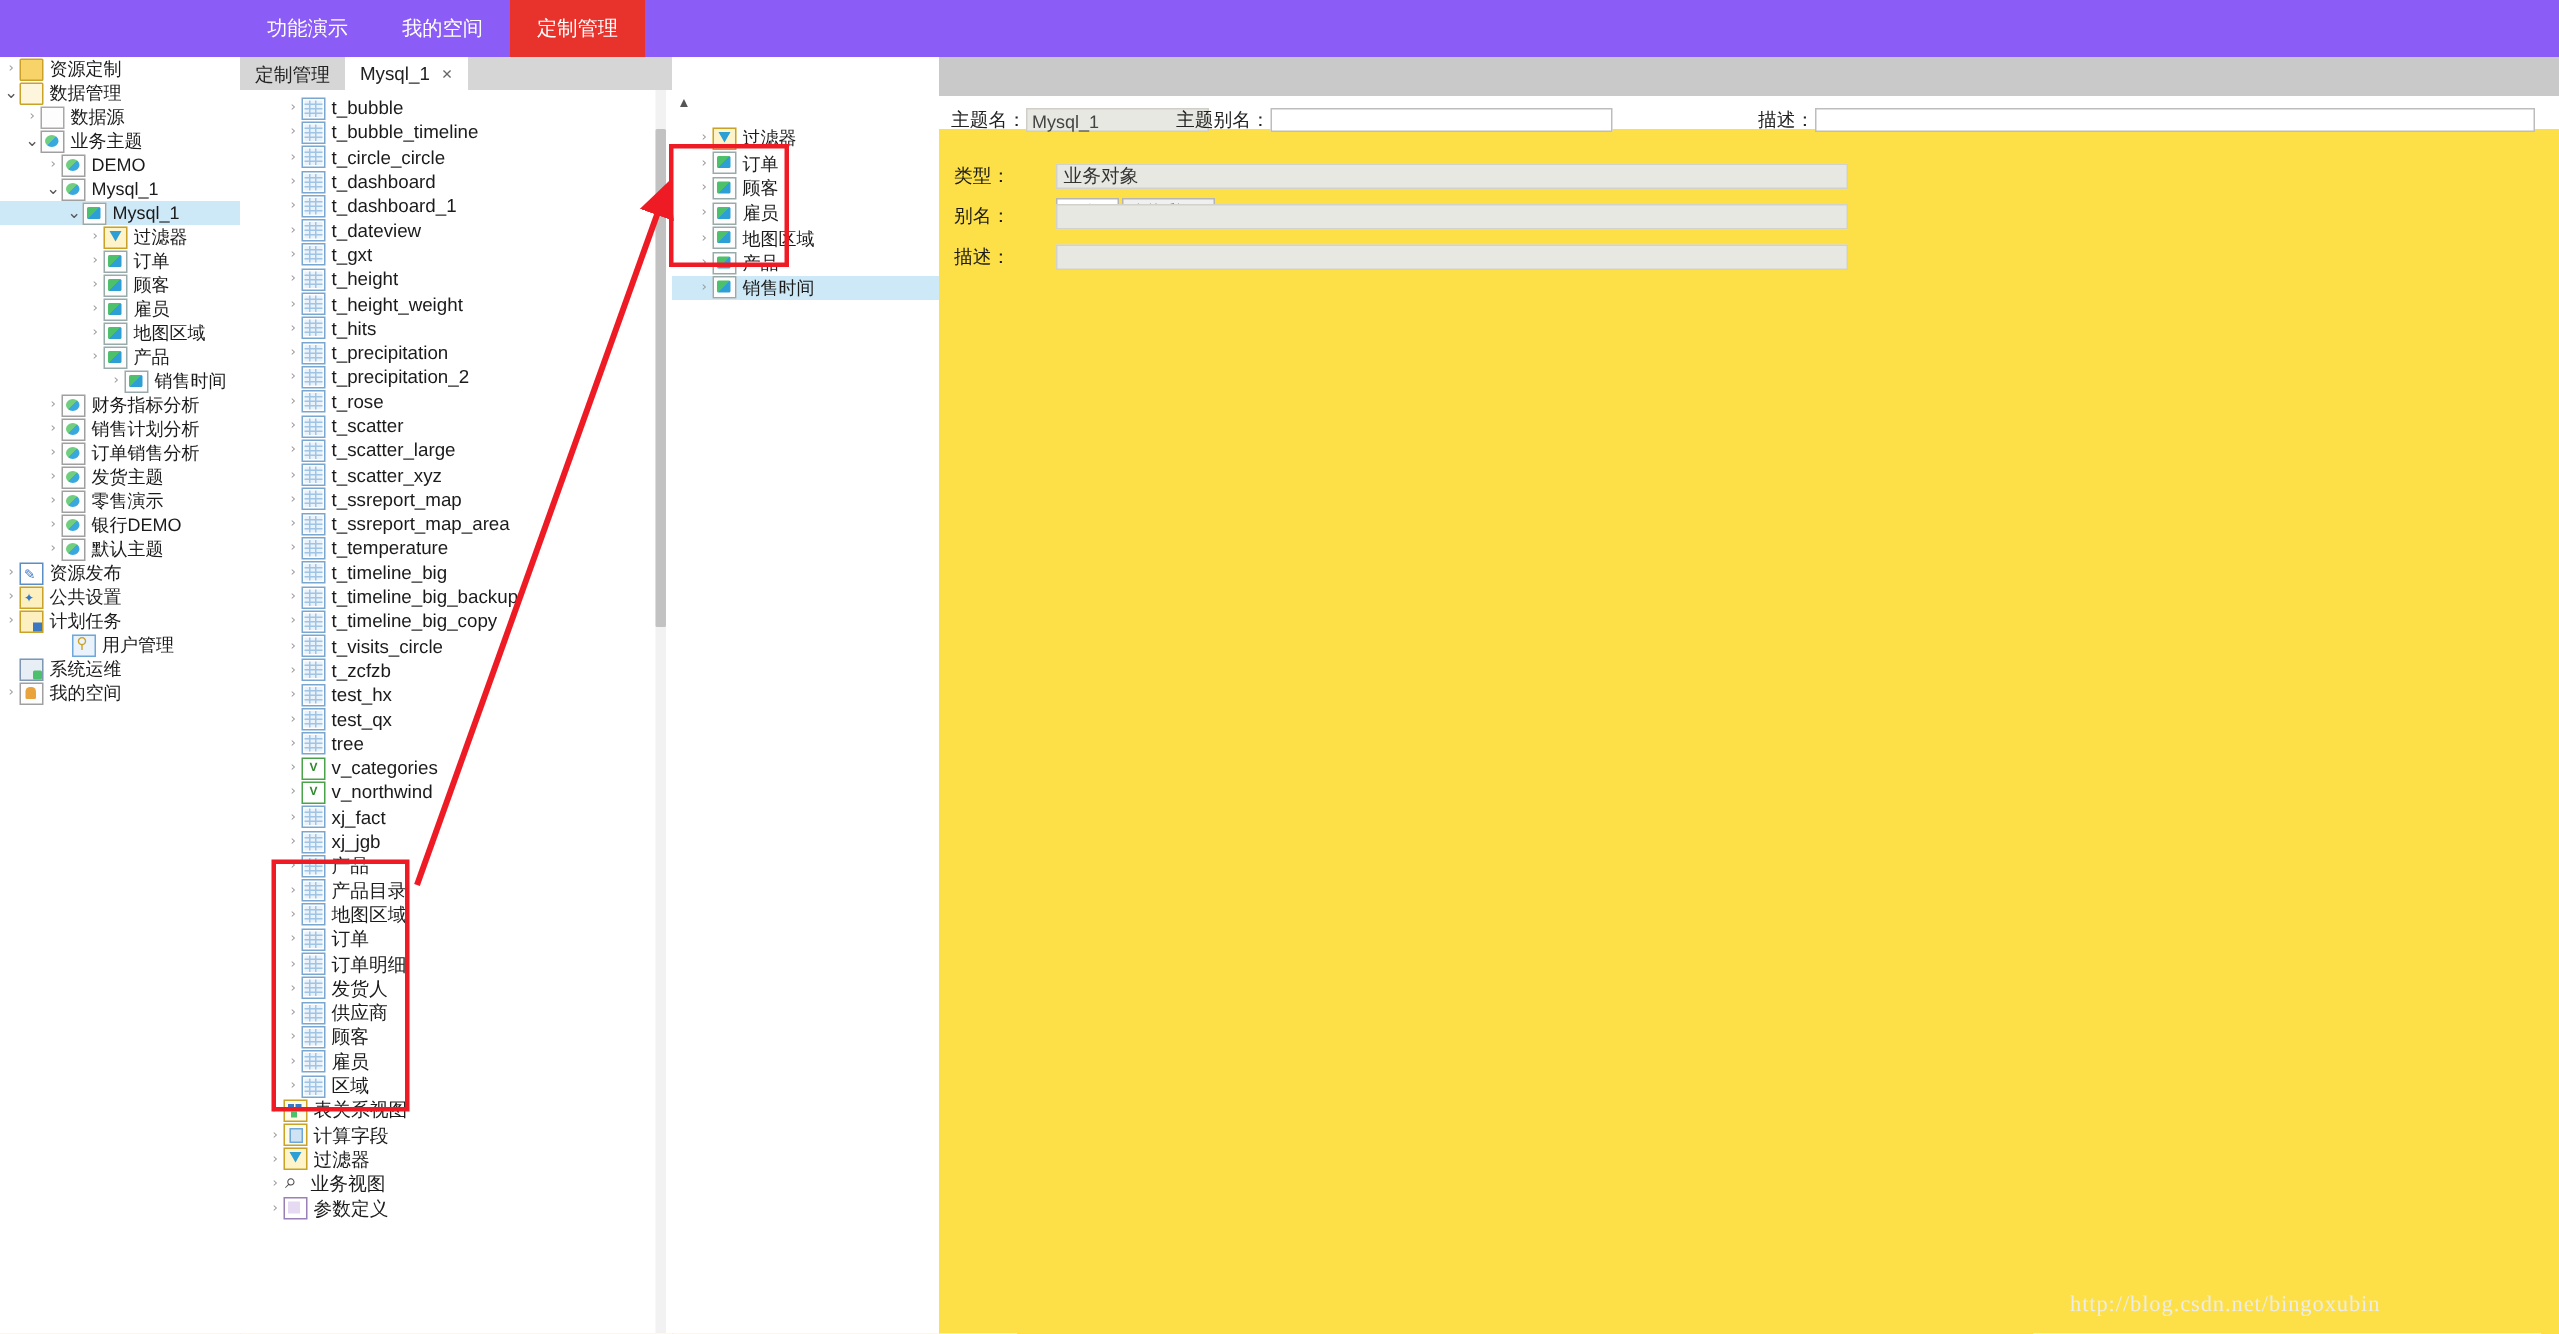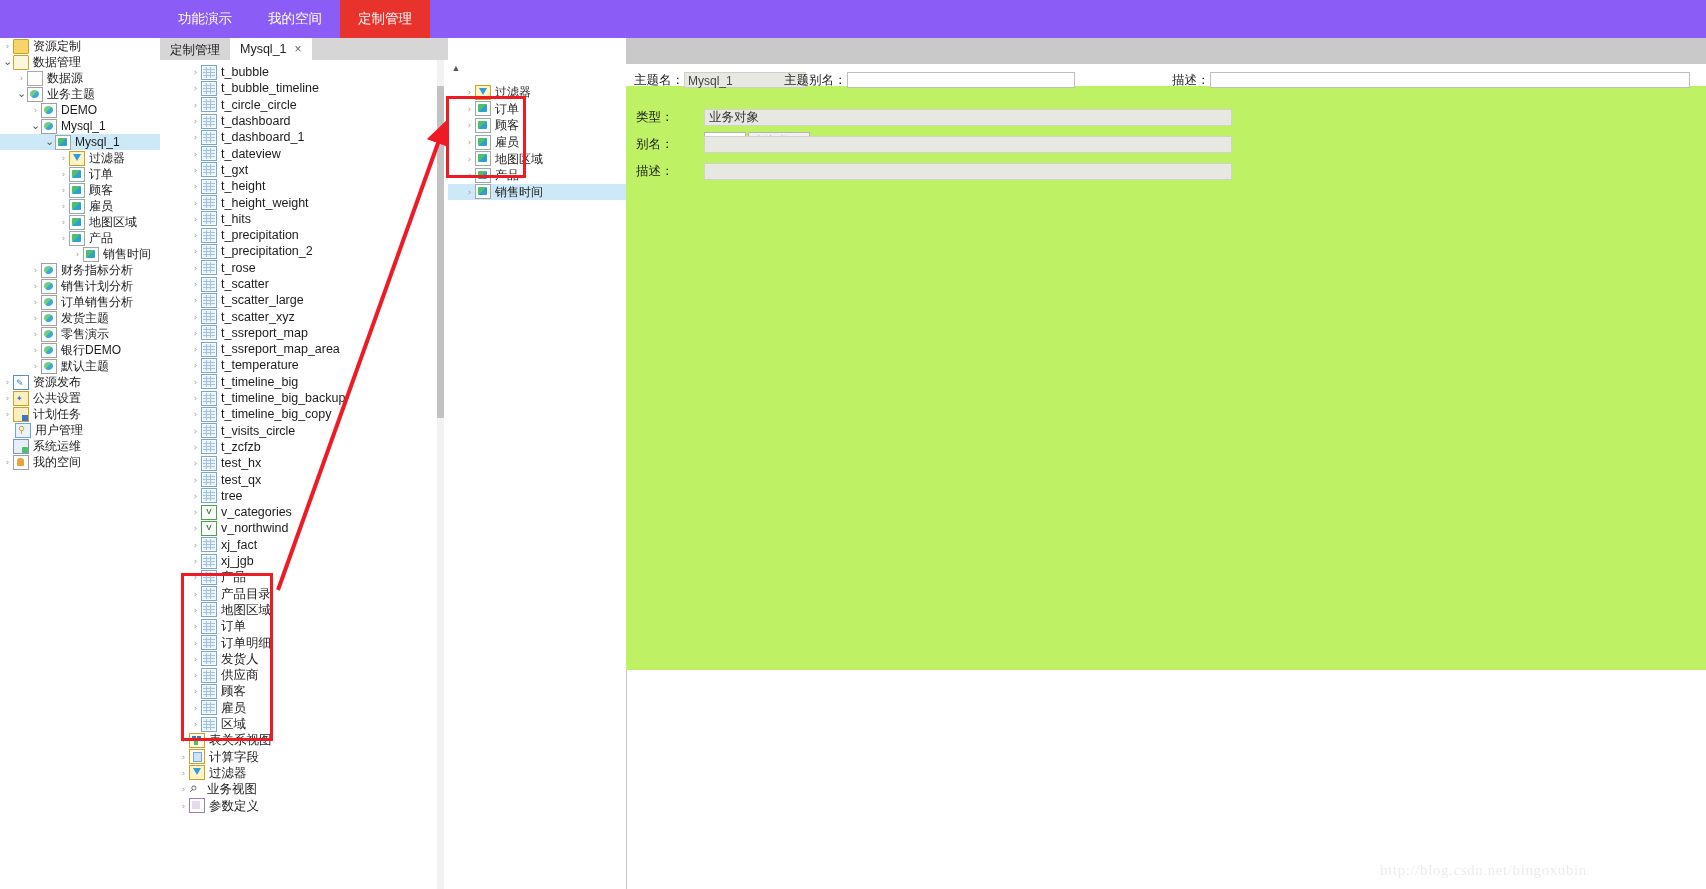--- a/index.html
+++ b/index.html
@@ -158,22 +158,22 @@
   .topic-collapse {
     position: absolute; left: 2px; top: 24px; width: 12px; height: 12px;
     color: #555; font-size: 9px; text-align: center; line-height: 12px; cursor: pointer;
   }
   .topicpanel .tree-row { padding-left: 16px; height: 16.6px; }
   .topicpanel .tree-row.selected { background: #cde8f7; width: 172px; }
   .topiclist { position: absolute; left: 0; top: 46px; width: 178px; }
 
   
   .rightpanel {
-    position: absolute; left: 626px; top: 38px; width: 1080px; height: 632px;
-    background: #bef264;
+    position: absolute; left: 626px; top: 38px; width: 1080px; height: 851px;
+    background: #fde047;
   }
   .topicbar {
     position: absolute; left: 0; top: 0; width: 1080px; height: 26px;
     background: #c9c9c9;
   }
   .topicform {
     position: absolute; left: 0; top: 26px; width: 1080px; height: 22px;
     background: #ffffff;
   }
   .ff-label { font-size: 12.5px; color: #222; }
@@ -365,21 +365,21 @@
       <div class="tree-row" style="padding-left: 2px;">
         <span class="arrow">›</span>
         <span class="ico ico-gear"></span>
         <span class="lbl">公共设置</span>
       </div>
       <div class="tree-row" style="padding-left: 2px;">
         <span class="arrow">›</span>
         <span class="ico ico-task"></span>
         <span class="lbl">计划任务</span>
       </div>
-      <div class="tree-row" style="padding-left: 4px;">
+      <div class="tree-row" style="padding-left: 4px; margin-left: 33px;">
         <span class="arrow blank"></span>
         <span class="ico ico-user"></span>
         <span class="lbl">用户管理</span>
       </div>
       <div class="tree-row" style="padding-left: 2px;">
         <span class="arrow blank"></span>
         <span class="ico ico-ops"></span>
         <span class="lbl">系统运维</span>
       </div>
       <div class="tree-row" style="padding-left: 2px;">

